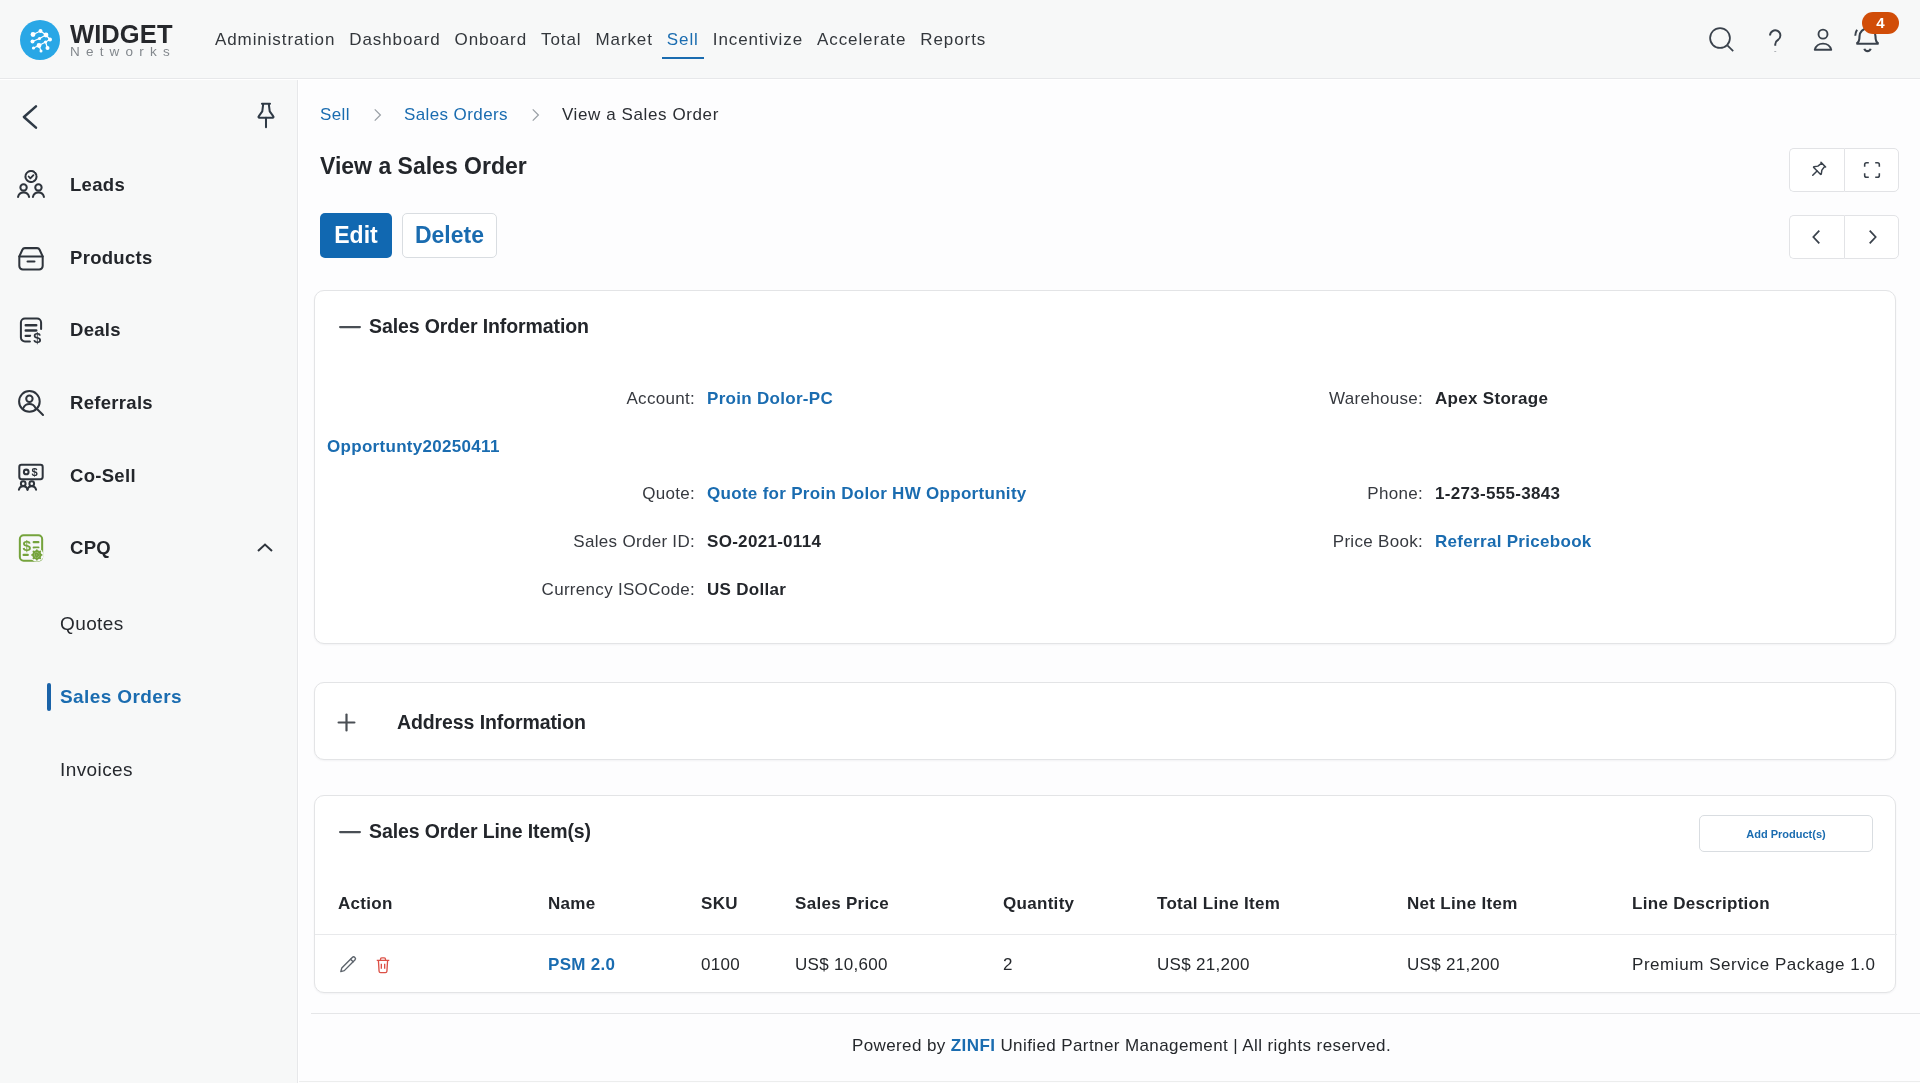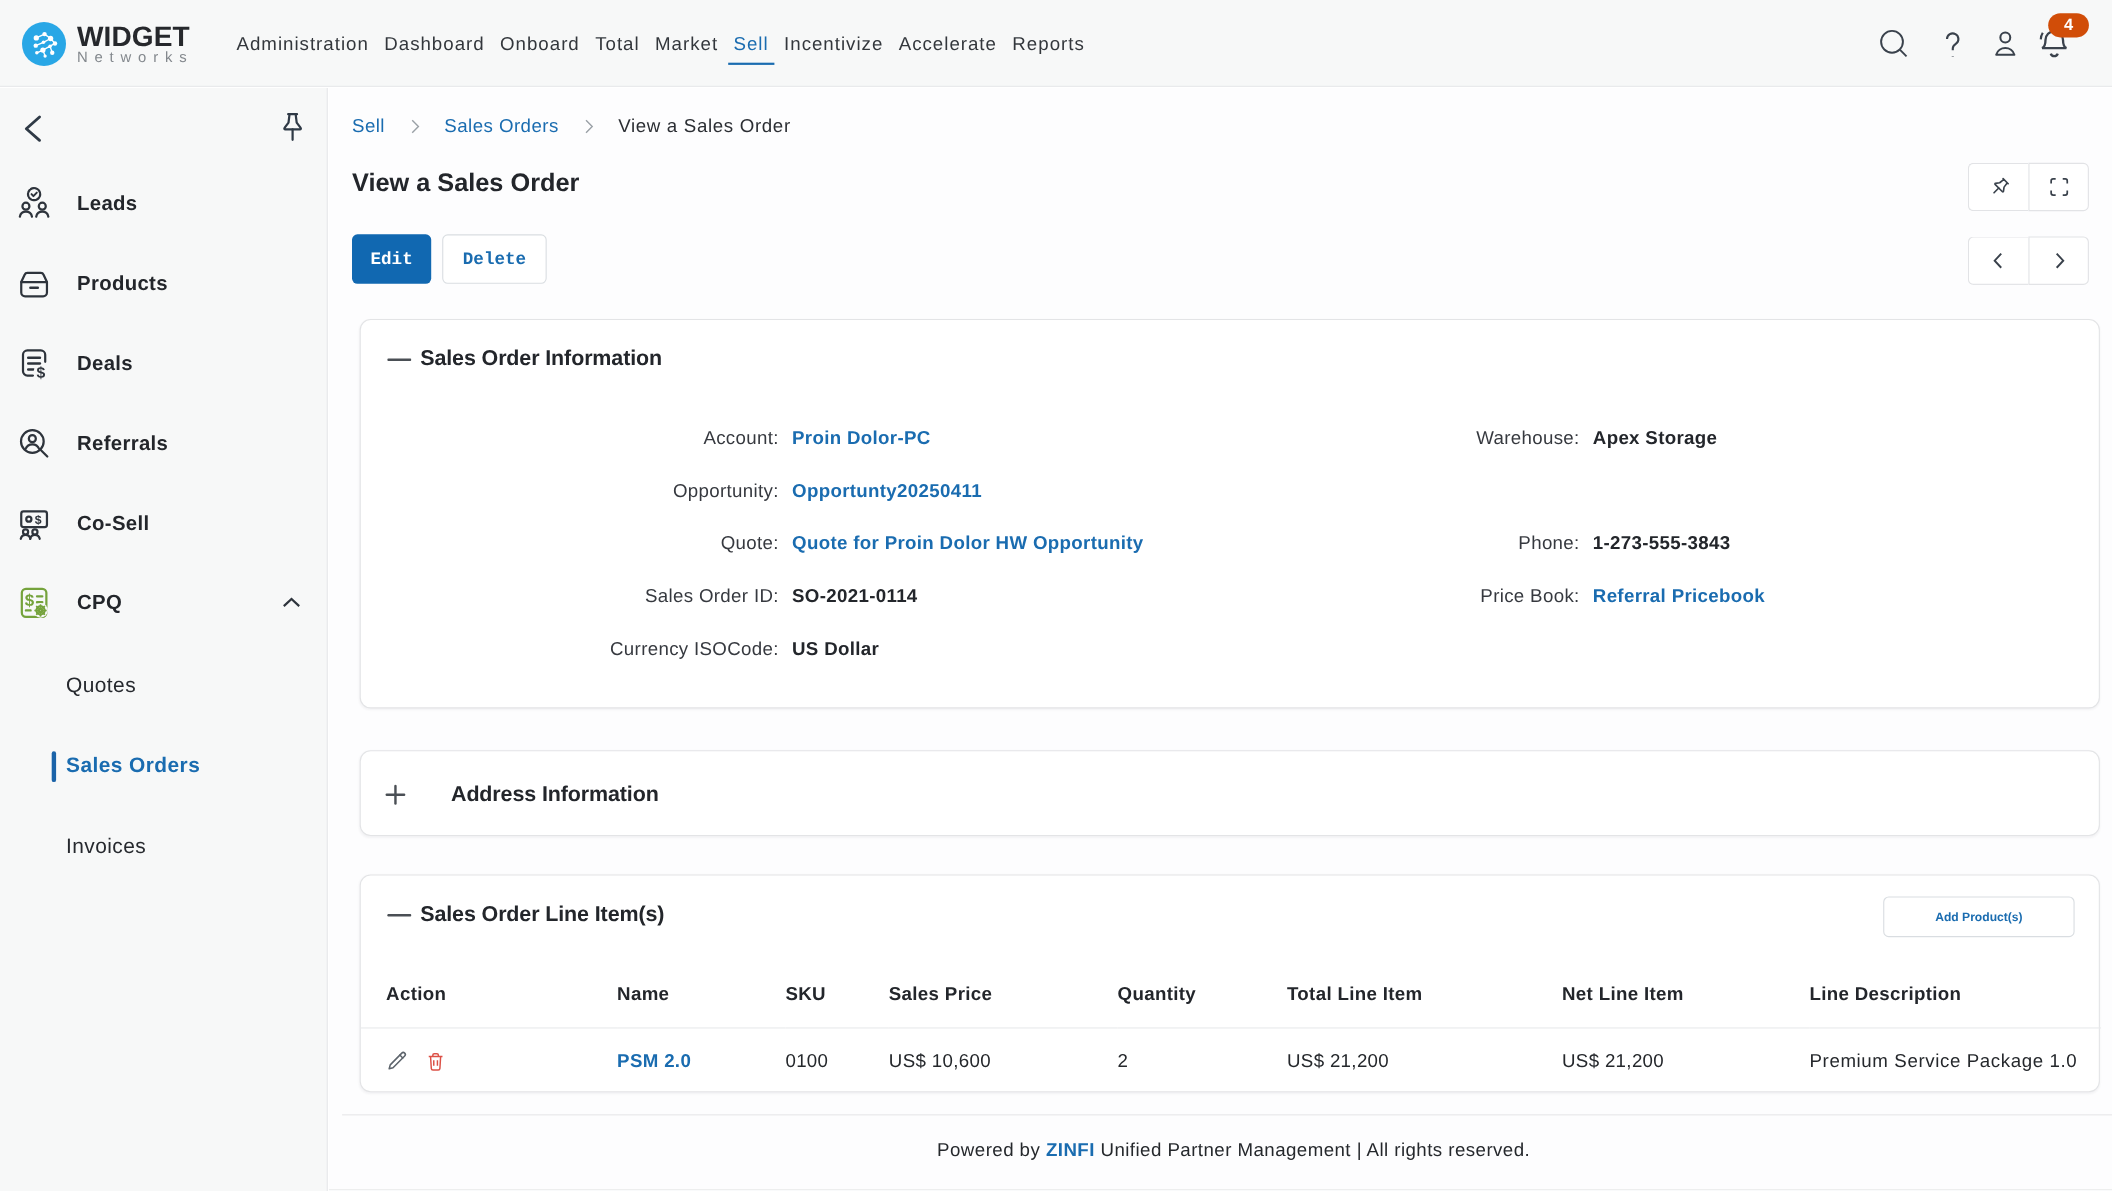--- a/index.html
+++ b/index.html
@@ -30,31 +30,31 @@
 #sb-active-bar { position:absolute; left:47px; top:603px; width:4px; height:28px; background:#1a63a8; border-radius:2px; }
 .sb-chev { position:absolute; left:253px; top:456px; }
 
 
 #content { position:absolute; left:299px; top:80px; width:1621px; height:1003px; background:#fdfdfe; }
 .crumbs { position:absolute; left:21px; top:25px; display:flex; align-items:center; font-size:17px; letter-spacing:0.4px; }
 .crumbs a { color:#1a6cb0; text-decoration:none; }
 .crumbs .sep { margin:0 18px; color:#878d93; }
 .crumbs .cur { color:#2b2e33; letter-spacing:0.6px; }
 #h1 { position:absolute; left:21px; top:73px; font-size:23px; font-weight:700; color:#23262b; }
-.btn { display:inline-flex; align-items:center; justify-content:center; border-radius:5px; font-size:16px; font-weight:600;font-family:Liberation Mono, monospace; }
+.btn { display:inline-flex; align-items:center; justify-content:center; border-radius:5px; font-size:23px; font-weight:600; }
 #btn-edit { position:absolute; left:21px; top:133px; width:72px; height:45px; background:#1168b1; color:#fff; }
 #btn-del { position:absolute; left:103px; top:133px; width:95px; height:45px; background:#fff; color:#1a6cb0; border:1px solid #d9dde1; }
 .btngroup { position:absolute; display:flex; }
 .bg1 { right:21px; top:68px; }
 .bg2 { right:21px; top:135px; }
 .btngroup .gbtn { width:55px; height:44px; background:#fff; border:1px solid #e2e3e6; display:flex; align-items:center; justify-content:center; color:#39414b; }
 .btngroup .gbtn:first-child { border-radius:5px 0 0 5px; border-right:none; }
 .btngroup .gbtn:last-child { border-radius:0 5px 5px 0; }
 
-.card { position:absolute; left:28px; width:1582px; background:#fff; border:1px solid #e3e4e6; border-radius:10px; box-shadow:0 1px 2px rgba(40,40,50,0.05); }
+.card { position:absolute; left:15px; width:1582px; background:#fff; border:1px solid #e3e4e6; border-radius:10px; box-shadow:0 1px 2px rgba(40,40,50,0.05); }
 .cardhead { position:absolute; left:24px; top:24px; display:flex; align-items:center; }
 .cardhead .tg { width:22px; display:flex; align-items:center; justify-content:center; color:#51565c; }
 .cardhead .ct { margin-left:8px; font-size:19.5px; font-weight:600; letter-spacing:-0.1px; color:#23262b; }
 
 #card1 { top:210px; height:354px; }
 .frow { position:absolute; height:24px; display:flex; line-height:24px; font-size:17px; letter-spacing:0.3px; }
 .frow .fl { text-align:right; color:#36393f; }
 .frow .fv { margin-left:12px; color:#23262b; font-weight:600; }
 .frow .fv.lnk { color:#1a6cb0; font-weight:700; }
 
@@ -293,21 +293,20 @@
               <rect x="0" y="8" width="22" height="2.2" rx="1.1" fill="#4a4f55"></rect>
             </svg>
           </div>
           <div class="ct">Sales Order Information</div>
         </div>
     <div class="frow" style="top:96px">
           <div class="fl" style="width:380px">Account:</div>
           <div class="fv lnk">Proin Dolor-PC</div>
         </div>
     <div class="frow" style="top:144px">
-          <div class="fl" style="width:380px">Opportunity:</div>
           <div class="fv lnk">Opportunty20250411</div>
         </div>
     <div class="frow" style="top:191px">
           <div class="fl" style="width:380px">Quote:</div>
           <div class="fv lnk">Quote for Proin Dolor HW Opportunity</div>
         </div>
     <div class="frow" style="top:239px">
           <div class="fl" style="width:380px">Sales Order ID:</div>
           <div class="fv">SO-2021-0114</div>
         </div>

